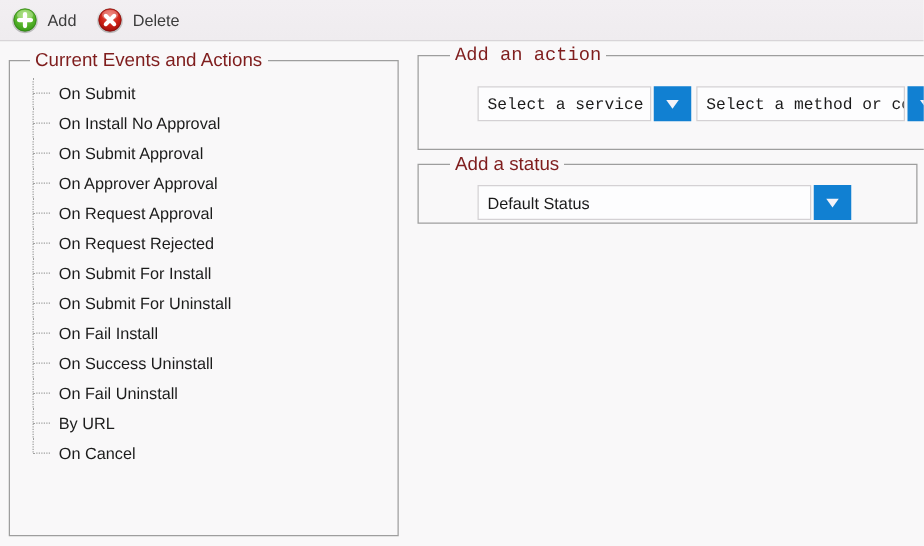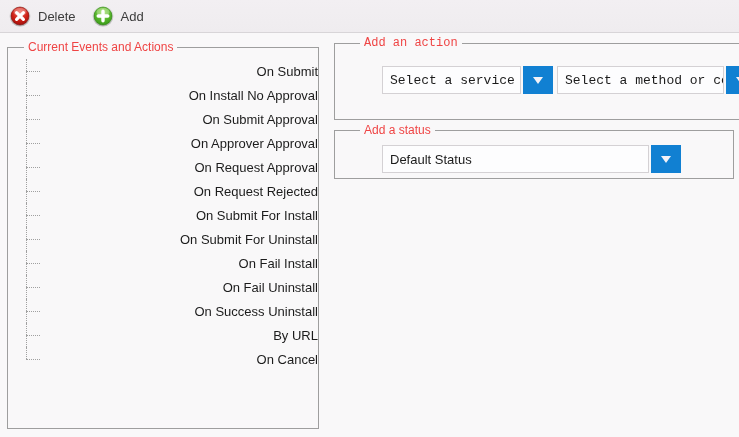--- a/index.html
+++ b/index.html
@@ -27,32 +27,32 @@
   }
   .tb-btn svg { display: block; }
 
   
   fieldset {
     position: absolute;
     border: 1px solid #9e9e9e;
     background: transparent;
   }
   fieldset legend {
-    margin-left: 8px; padding: 0 4px; font-size: 12px; color: #ef4444;
+    margin-left: 8px; padding: 0 4px; font-size: 15px; color: #7f1d1d;
   }
   fieldset.left-box  { left: 7px;   top: 40px;  width: 312px; height: 389px; padding: 0 0 0 8px; }
   fieldset.action-box{ left: 334px; top: 36px;  width: 400px; height: 84px;  padding: 0 0 0 17px; font-family: Liberation Mono, monospace; }
   fieldset.status-box{ left: 334px; top: 123px; width: 400px; height: 56px;  padding: 0 0 0 17px; }
 
   
   .tree { margin-top: 5px; }
   .tree-item {
     position: relative; height: 24px;
     display: flex; align-items: center;
-    padding-left: 31px; white-space: nowrap; justify-content: flex-end;
+    padding-left: 31px; white-space: nowrap;
   }
   .tree-item::before {            
     content: ""; position: absolute; left: 10px; top: 0; height: 100%;
     border-left: 1px dotted #a0a0a0;
   }
   .tree-item:last-child::before { height: 50%; }
   .tree-item::after {             
     content: ""; position: absolute; left: 10px; top: 50%; width: 14px;
     border-top: 1px dotted #a0a0a0;
   }
@@ -79,38 +79,20 @@
   }
   .field-service { width: 139px; }
   .field-method  { width: 167px; margin-left: 4px; }
   .field-status  { width: 267px; }
   .combo + .combo .combo-field { }
 </style>
 </head>
 <body>
 
 <div class="toolbar">
-  <button class="tb-btn">
-    <span>
-      <svg width="22" height="22" viewBox="0 0 22 22">
-        <defs>
-          <radialGradient id="redG" cx="0.5" cy="0.3" r="0.8">
-            <stop offset="0" stop-color="#ef6a5e"></stop>
-              <stop offset="0.55" stop-color="#cc1f14"></stop>
-              <stop offset="1" stop-color="#8f0a0a"></stop>
-          </radialGradient>
-        </defs>
-        <circle cx="11" cy="11" r="10.5" fill="url(#ringG)"></circle>
-        <circle cx="11" cy="11" r="9" fill="url(#redG)" stroke="#7c0808" stroke-width="0.6"></circle>
-        <path d="M7.6 7.6 L14.4 14.4 M14.4 7.6 L7.6 14.4" stroke="#ffffff" stroke-width="3.2" stroke-linecap="round"></path>
-        <ellipse cx="11" cy="7" rx="6.5" ry="4" fill="#ffffff" opacity="0.25"></ellipse>
-      </svg>
-    </span>
-    <span>Delete</span>
-  </button>
   <button class="tb-btn">
     <span>
       <svg width="22" height="22" viewBox="0 0 22 22">
         <defs>
           <linearGradient id="ringG" x1="0" y1="0" x2="0" y2="1">
             <stop offset="0" stop-color="#f2f2f2"></stop>
               <stop offset="1" stop-color="#b4b4b4"></stop>
           </linearGradient>
           <radialGradient id="greenG" cx="0.5" cy="0.3" r="0.8">
             <stop offset="0" stop-color="#9ade58"></stop>
@@ -119,20 +101,38 @@
           </radialGradient>
         </defs>
         <circle cx="11" cy="11" r="10.5" fill="url(#ringG)"></circle>
         <circle cx="11" cy="11" r="9" fill="url(#greenG)" stroke="#2a7d0e" stroke-width="0.6"></circle>
         <path d="M11 6.2 V15.8 M6.2 11 H15.8" stroke="#ffffff" stroke-width="3.4" stroke-linecap="round"></path>
         <ellipse cx="11" cy="7" rx="6.5" ry="4" fill="#ffffff" opacity="0.28"></ellipse>
       </svg>
     </span>
     <span>Add</span>
   </button>
+  <button class="tb-btn">
+    <span>
+      <svg width="22" height="22" viewBox="0 0 22 22">
+        <defs>
+          <radialGradient id="redG" cx="0.5" cy="0.3" r="0.8">
+            <stop offset="0" stop-color="#ef6a5e"></stop>
+              <stop offset="0.55" stop-color="#cc1f14"></stop>
+              <stop offset="1" stop-color="#8f0a0a"></stop>
+          </radialGradient>
+        </defs>
+        <circle cx="11" cy="11" r="10.5" fill="url(#ringG)"></circle>
+        <circle cx="11" cy="11" r="9" fill="url(#redG)" stroke="#7c0808" stroke-width="0.6"></circle>
+        <path d="M7.6 7.6 L14.4 14.4 M14.4 7.6 L7.6 14.4" stroke="#ffffff" stroke-width="3.2" stroke-linecap="round"></path>
+        <ellipse cx="11" cy="7" rx="6.5" ry="4" fill="#ffffff" opacity="0.25"></ellipse>
+      </svg>
+    </span>
+    <span>Delete</span>
+  </button>
 </div>
 
 <fieldset class="left-box">
   <legend>Current Events and Actions</legend>
   <div class="tree">
   <div class="tree-item">
     <span class="tree-label">On Submit</span>
   </div>
 
   <div class="tree-item">
@@ -162,25 +162,25 @@
   <div class="tree-item">
     <span class="tree-label">On Submit For Uninstall</span>
   </div>
 
 
   <div class="tree-item">
     <span class="tree-label">On Fail Install</span>
   </div>
 
   <div class="tree-item">
+    <span class="tree-label">On Success Uninstall</span>
+  </div>
+
+  <div class="tree-item">
     <span class="tree-label">On Fail Uninstall</span>
-  </div>
-
-  <div class="tree-item">
-    <span class="tree-label">On Success Uninstall</span>
   </div>
 
   <div class="tree-item">
     <span class="tree-label">By URL</span>
   </div>
 
   <div class="tree-item">
     <span class="tree-label">On Cancel</span>
   </div>
 

